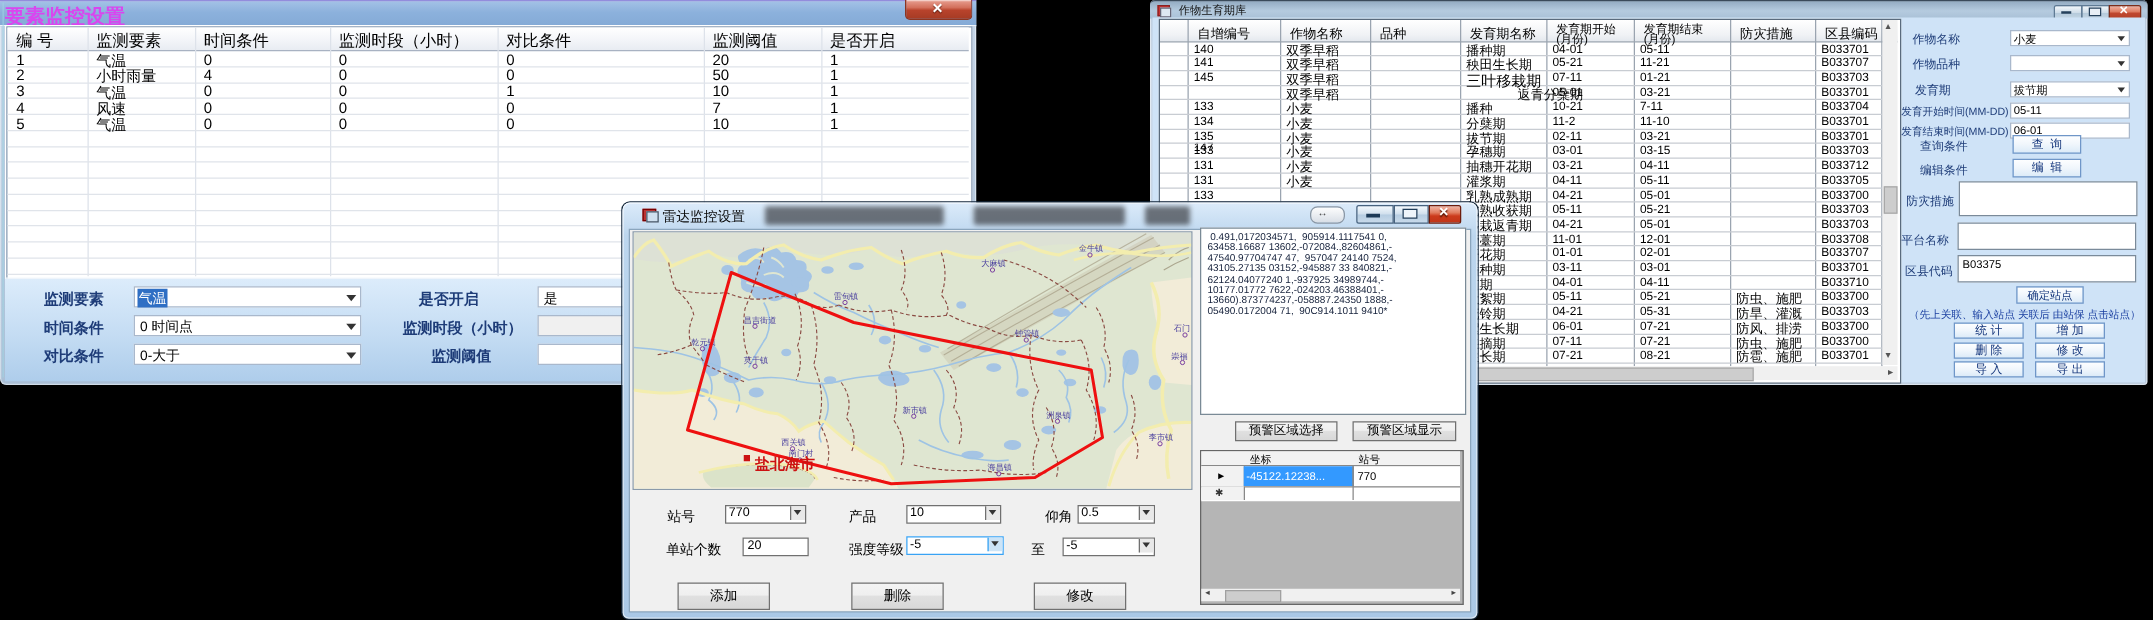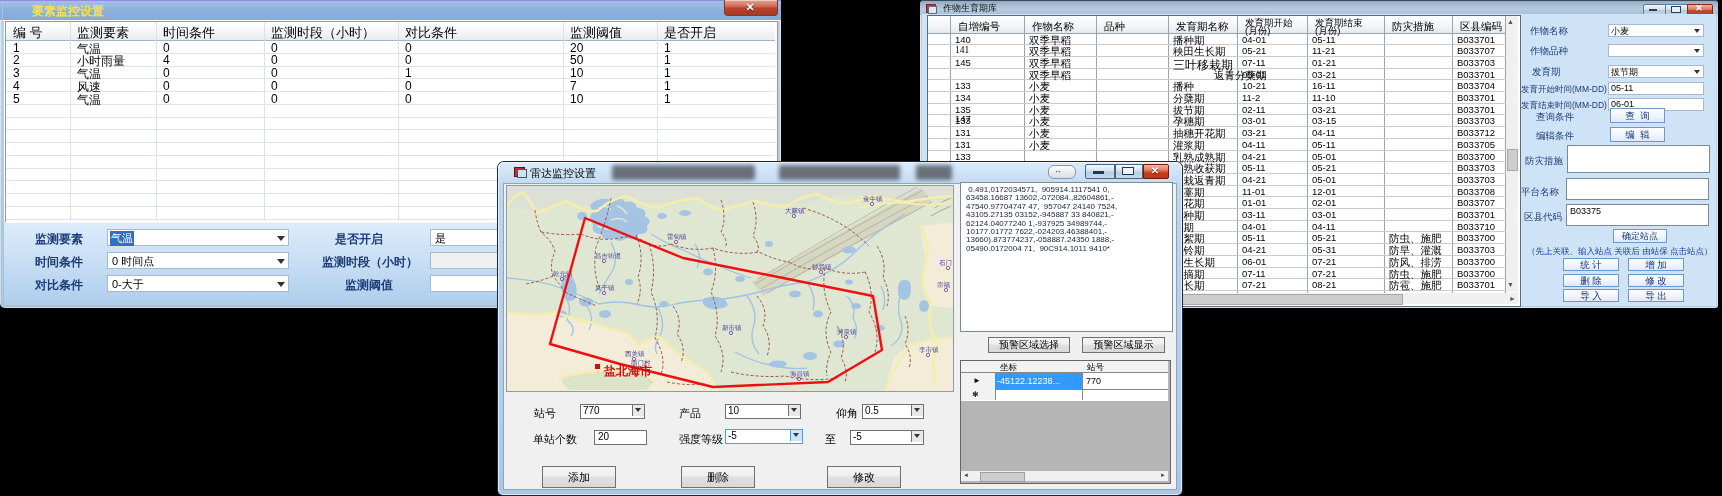--- a/index.html
+++ b/index.html
@@ -18,21 +18,21 @@
 .btnblue{position:absolute;border:1px solid #6f96c8;color:#13357b;text-align:center;
  background:linear-gradient(180deg,#fdfeff 0%,#f0f6fc 50%,#dcebf8 100%);}
 </style></head><body>
 <div id="stage">
 
 <div class="abs" style="left:0;top:0;width:781px;height:308px;">
 <div class="abs" style="left:0;top:0;width:781px;height:308px;background:linear-gradient(180deg,#c6d6e8,#aabfd6);border-radius:0 0 5px 5px;box-shadow:inset 0 0 0 1px rgba(255,255,255,.45);"></div>
 <div class="abs" style="left:0;top:0;width:781px;height:20px;background:linear-gradient(180deg,#a3c1e6 0%,#8cb1dc 45%,#84aad6 100%);border-top:1px solid #938cdc;"></div>
 <div class="abs" style="left:0;top:20px;width:781px;height:1px;background:#eef4fa;"></div>
 <div class="abs" style="left:2px;top:2px;width:1px;height:300px;background:#9fd4e4;opacity:.7;"></div>
-<div class="abs" style="left:4px;top:3px;font-size:12px;font-weight:bold;color:#fde047;padding-left:28px;">要素监控设置</div>
+<div class="abs" style="left:4px;top:3px;font-size:16px;font-weight:bold;color:#d946ef;">要素监控设置</div>
 <div class="abs" style="left:724px;top:0px;width:52px;height:15px;background:linear-gradient(180deg,#e8a092 0%,#d3705c 40%,#b8432c 55%,#a63b24 100%);border:1px solid #8c3420;border-top:none;border-radius:0 0 4px 4px;box-shadow:inset 0 1px 0 rgba(255,255,255,.5);"></div>
 <div class="abs" style="left:724px;top:0px;width:52px;height:14px;color:#fff;font-size:11px;font-weight:bold;text-align:center;line-height:14px;text-shadow:0 1px 1px #501408;">✕</div>
 <div class="abs" style="left:4px;top:20px;width:773px;height:284px;background:#fff;"></div>
 <div class="abs" style="left:5px;top:21px;width:771px;height:201px;border:1px solid #8aa;border-color:#889bb3;background:#fff;"></div>
 <div class="abs" style="left:6px;top:22px;width:769px;height:18px;background:linear-gradient(180deg,#ffffff,#f2f4f8 60%,#e8ecf2);border-bottom:1px solid #a8b2c2;"></div>
 <div class="cell" style="left:13px;top:24px;font-size:13px;">编  号</div>
 <div class="cell" style="left:77px;top:24px;font-size:13px;">监测要素</div>
 <div class="cell" style="left:163px;top:24px;font-size:13px;">时间条件</div>
 <div class="cell" style="left:271px;top:24px;font-size:13px;">监测时段（小时）</div>
 <div class="cell" style="left:405px;top:24px;font-size:13px;">对比条件</div>
@@ -153,21 +153,21 @@
 <div class="vline" style="left:532px;top:16px;height:277px;background:#9aa4b0;"></div>
 <div class="vline" style="left:585px;top:16px;height:277px;background:#9aa4b0;"></div>
 <div class="hline" style="left:8px;top:44.2px;width:578px;background:#c8ccd2;"></div>
 <div class="cell" style="left:35px;top:33.5px;font-size:9.5px;">140</div>
 <div class="cell" style="left:109px;top:33.5px;font-size:10.5px;">双季早稻</div>
 <div class="cell" style="left:253px;top:33.5px;font-size:10.5px;">播种期</div>
 <div class="cell" style="left:322px;top:33.5px;font-size:9.5px;">04-01</div>
 <div class="cell" style="left:392px;top:33.5px;font-size:9.5px;">05-11</div>
 <div class="cell" style="left:537px;top:33.5px;font-size:9.5px;">B033701</div>
 <div class="hline" style="left:8px;top:55.9px;width:578px;background:#c8ccd2;"></div>
-<div class="cell" style="left:35px;top:45.2px;font-size:9.5px;font-family:Liberation Serif, serif;">141</div>
+<div class="cell" style="left:35px;top:45.2px;font-size:9.5px;">141</div>
 <div class="cell" style="left:109px;top:45.2px;font-size:10.5px;">双季早稻</div>
 <div class="cell" style="left:253px;top:45.2px;font-size:10.5px;">秧田生长期</div>
 <div class="cell" style="left:322px;top:45.2px;font-size:9.5px;">05-21</div>
 <div class="cell" style="left:392px;top:45.2px;font-size:9.5px;">11-21</div>
 <div class="cell" style="left:537px;top:45.2px;font-size:9.5px;">B033707</div>
 <div class="hline" style="left:8px;top:67.6px;width:578px;background:#c8ccd2;"></div>
 <div class="cell" style="left:35px;top:56.9px;font-size:9.5px;">145</div>
 <div class="cell" style="left:109px;top:56.9px;font-size:10.5px;">双季早稻</div>
 <div class="cell" style="left:253px;top:56.9px;font-size:12px;">三叶移栽期</div>
 <div class="cell" style="left:322px;top:56.9px;font-size:9.5px;">07-11</div>
@@ -178,21 +178,21 @@
 <div class="cell" style="left:109px;top:68.6px;font-size:10.5px;">双季早稻</div>
 <div class="cell" style="left:253px;top:68.6px;font-size:10.5px;margin-left:41px;">返青分蘖期</div>
 <div class="cell" style="left:322px;top:68.6px;font-size:9.5px;">05-01</div>
 <div class="cell" style="left:392px;top:68.6px;font-size:9.5px;">03-21</div>
 <div class="cell" style="left:537px;top:68.6px;font-size:9.5px;">B033701</div>
 <div class="hline" style="left:8px;top:91.0px;width:578px;background:#c8ccd2;"></div>
 <div class="cell" style="left:35px;top:80.3px;font-size:9.5px;">133</div>
 <div class="cell" style="left:109px;top:80.3px;font-size:10.5px;">小麦</div>
 <div class="cell" style="left:253px;top:80.3px;font-size:10.5px;">播种</div>
 <div class="cell" style="left:322px;top:80.3px;font-size:9.5px;">10-21</div>
-<div class="cell" style="left:392px;top:80.3px;font-size:9.5px;">16-11</div>
+<div class="cell" style="left:392px;top:80.3px;font-size:9.5px;">7-11</div>
 <div class="cell" style="left:537px;top:80.3px;font-size:9.5px;">B033704</div>
 <div class="hline" style="left:8px;top:102.7px;width:578px;background:#c8ccd2;"></div>
 <div class="cell" style="left:35px;top:92.0px;font-size:9.5px;">134</div>
 <div class="cell" style="left:109px;top:92.0px;font-size:10.5px;">小麦</div>
 <div class="cell" style="left:253px;top:92.0px;font-size:10.5px;">分蘖期</div>
 <div class="cell" style="left:322px;top:92.0px;font-size:9.5px;">11-2</div>
 <div class="cell" style="left:392px;top:92.0px;font-size:9.5px;">11-10</div>
 <div class="cell" style="left:537px;top:92.0px;font-size:9.5px;">B033701</div>
 <div class="hline" style="left:8px;top:114.4px;width:578px;background:#c8ccd2;"></div>
 <div class="cell" style="left:35px;top:103.7px;font-size:9.5px;">135</div>

